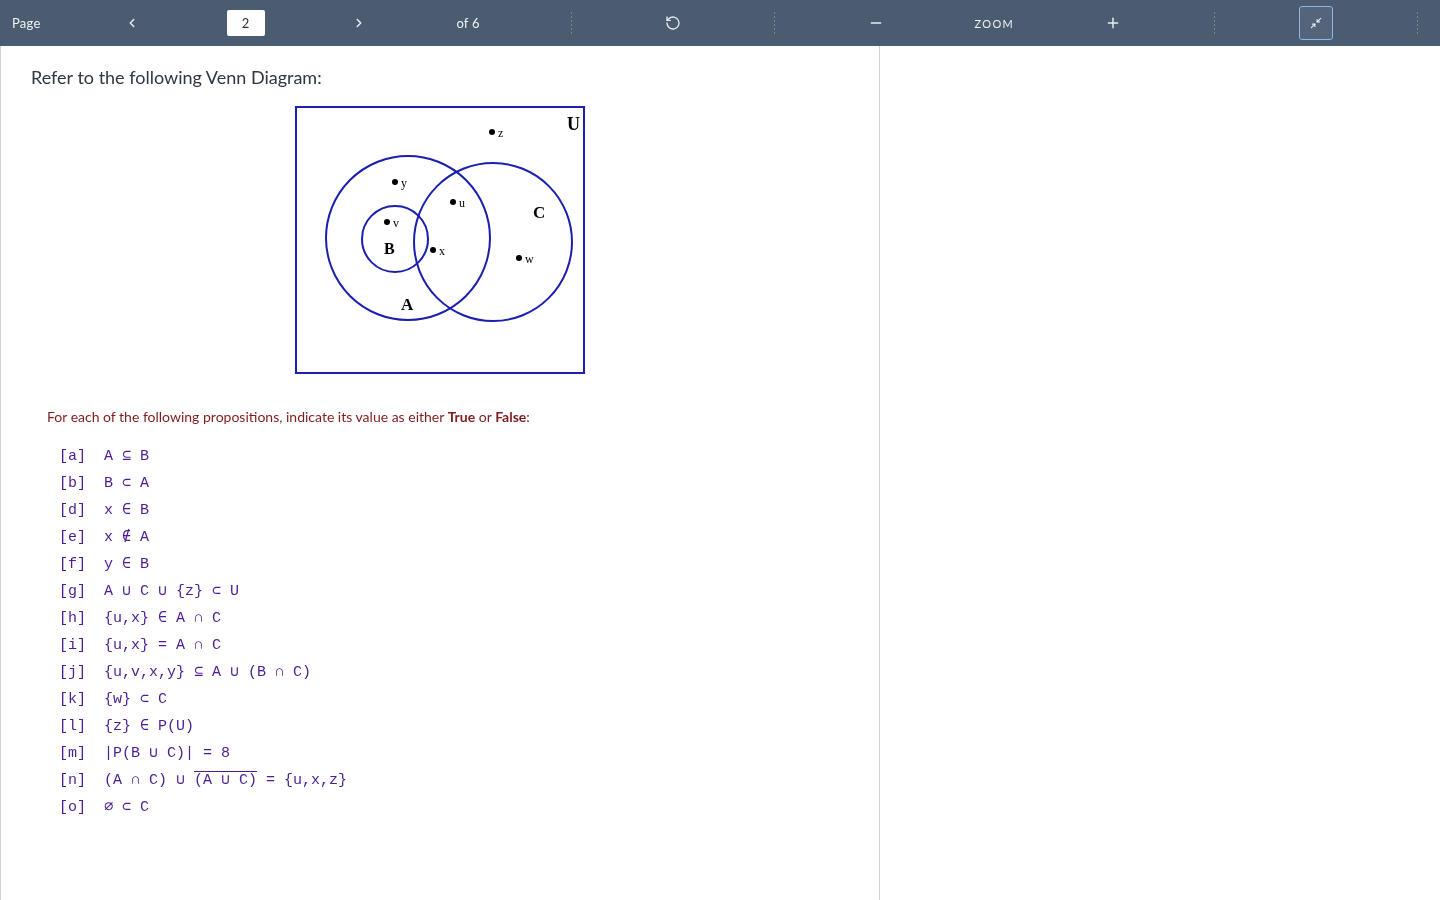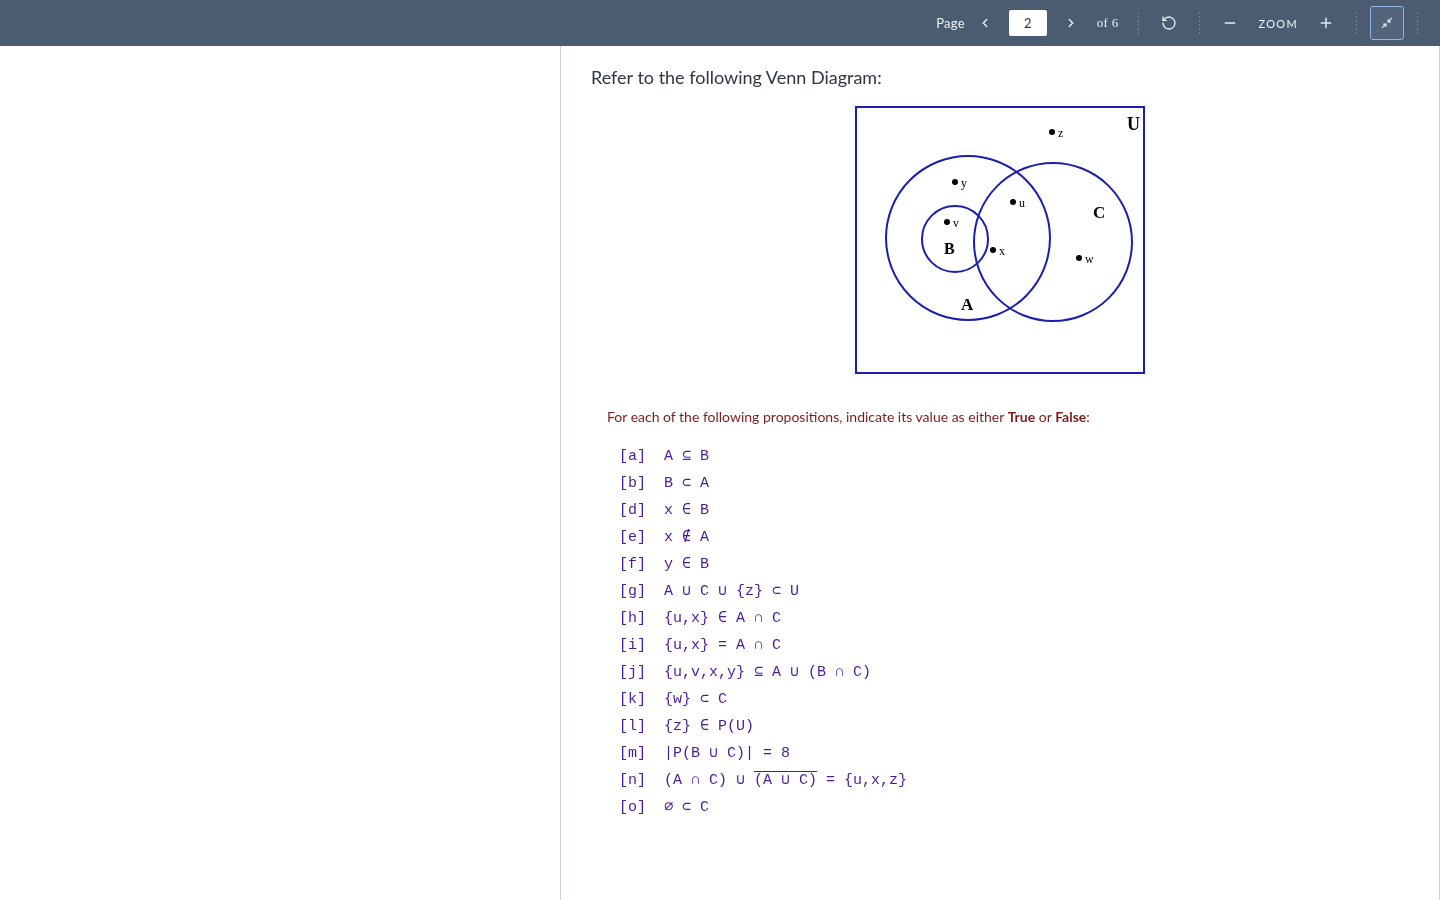--- a/index.html
+++ b/index.html
@@ -8,21 +8,21 @@
     background:#ffffff;
     color:#333642;
     overflow:hidden;
   }
   .toolbar{
     height:46px;
     background:#4b5c70;
     color:#eef1f5;
     display:flex;
     align-items:center;
-    justify-content:flex-end;
+    justify-content:space-between;
     padding:0 12px;
     font-size:13px;
     gap:4px;
   }
   .tb-label{letter-spacing:.02em;}
   .tb-btn{
     width:32px;height:32px;
     display:flex;align-items:center;justify-content:center;
     border-radius:2px;
     cursor:pointer;
@@ -44,21 +44,21 @@
   .tb-sep{
     width:1px;height:26px;
     margin:0 10px;
     background-image:linear-gradient(to bottom,transparent 0,transparent 2px,rgba(255,255,255,.25) 2px,rgba(255,255,255,.25) 3px);
     background-size:1px 4px;
     background-repeat:repeat-y;
   }
   .viewer{
     position:absolute;top:46px;left:0;right:0;bottom:0;
     background:#ffffff;
-    display:flex;justify-content:flex-end;border-radius:32px;
+    display:flex;justify-content:flex-start;border-radius:32px;
   }
   .page{
     width:880px;
     position:relative;
     border-left:1px solid #cfd3d8;
     border-right:1px solid #cfd3d8;
     padding:20px 30px 40px 30px;
     box-sizing:border-box;
   }
   .prompt{
@@ -95,21 +95,21 @@
     <svg width="14" height="14" viewBox="0 0 24 24" fill="none" stroke-width="2.5" stroke-linecap="round" stroke-linejoin="round">
         <polyline points="15 18 9 12 15 6"></polyline>
       </svg>
   </div>
   <input class="page-input" value="2" style="">
   <div class="tb-btn">
     <svg width="14" height="14" viewBox="0 0 24 24" fill="none" stroke-width="2.5" stroke-linecap="round" stroke-linejoin="round">
         <polyline points="9 18 15 12 9 6"></polyline>
       </svg>
   </div>
-  <span class="tb-label" style="margin:14px 6px;font-family:Liberation Serif, serif;">of 6</span>
+  <span class="tb-label" style="margin:14px 6px;">of 6</span>
   <div class="tb-sep"></div>
   <div class="tb-btn">
     <svg width="16" height="16" viewBox="0 0 24 24" fill="none" stroke-width="2" stroke-linecap="round" stroke-linejoin="round">
         <path d="M3 12a9 9 0 1 0 3-6.7L3 8"></path>
         <polyline points="3 3 3 8 8 8"></polyline>
       </svg>
   </div>
   <div class="tb-sep"></div>
   <div class="tb-btn">
     <svg width="14" height="14" viewBox="0 0 24 24" fill="none" stroke-width="2.5" stroke-linecap="round">

